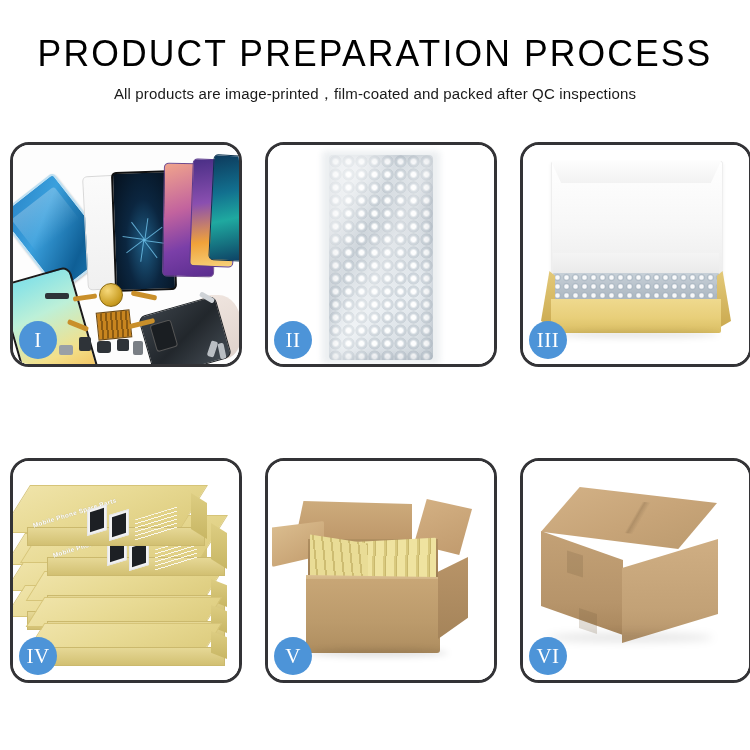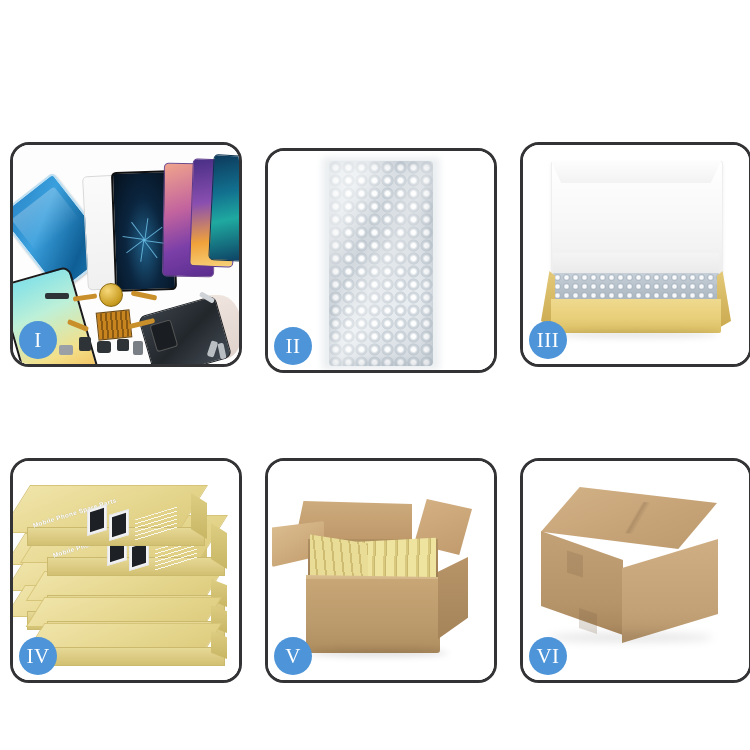--- a/index.html
+++ b/index.html
@@ -34,21 +34,21 @@
   .panel{
     position:absolute;
     width:232px;height:225px;
     border:3px solid #333336;
     border-radius:19px;
     background:#ffffff;
     box-sizing:border-box;
     overflow:hidden;
   }
   .p1{left:10px;top:2px;}
-  .p2{left:265px;top:8px;}
+  .p2{left:265px;top:2px;}
   .p3{left:520px;top:2px;}
   .p4{left:10px;top:318px;}
   .p5{left:265px;top:318px;}
   .p6{left:520px;top:318px;}
 
   .photo{position:absolute;left:0;top:0;width:100%;height:100%;}
 
   .badge{
     position:absolute;left:6px;bottom:5px;
     width:38px;height:38px;border-radius:50%;
@@ -320,20 +320,24 @@
   .c6-shadow{
     position:absolute;left:24px;top:172px;width:166px;height:9px;
     background:rgba(0,0,0,.10);filter:blur(4px);border-radius:50%;
   }
 </style>
 </head>
 <body>
 
 <div class="page">
 
+  <div class="header">
+    <h1 class="title">PRODUCT PREPARATION PROCESS</h1>
+    <p class="subtitle">All products are image-printed，film-coated and packed after QC inspections</p>
+  </div>
 
   <div class="grid">
 
     <div class="panel p1">
       <div class="photo scene1">
         <div class="ph ph-a"></div>
         <div class="ph ph-b"></div>
         <div class="ph ph-c">
           <div class="crack">
             <i style="transform:rotate(10deg)"></i>

